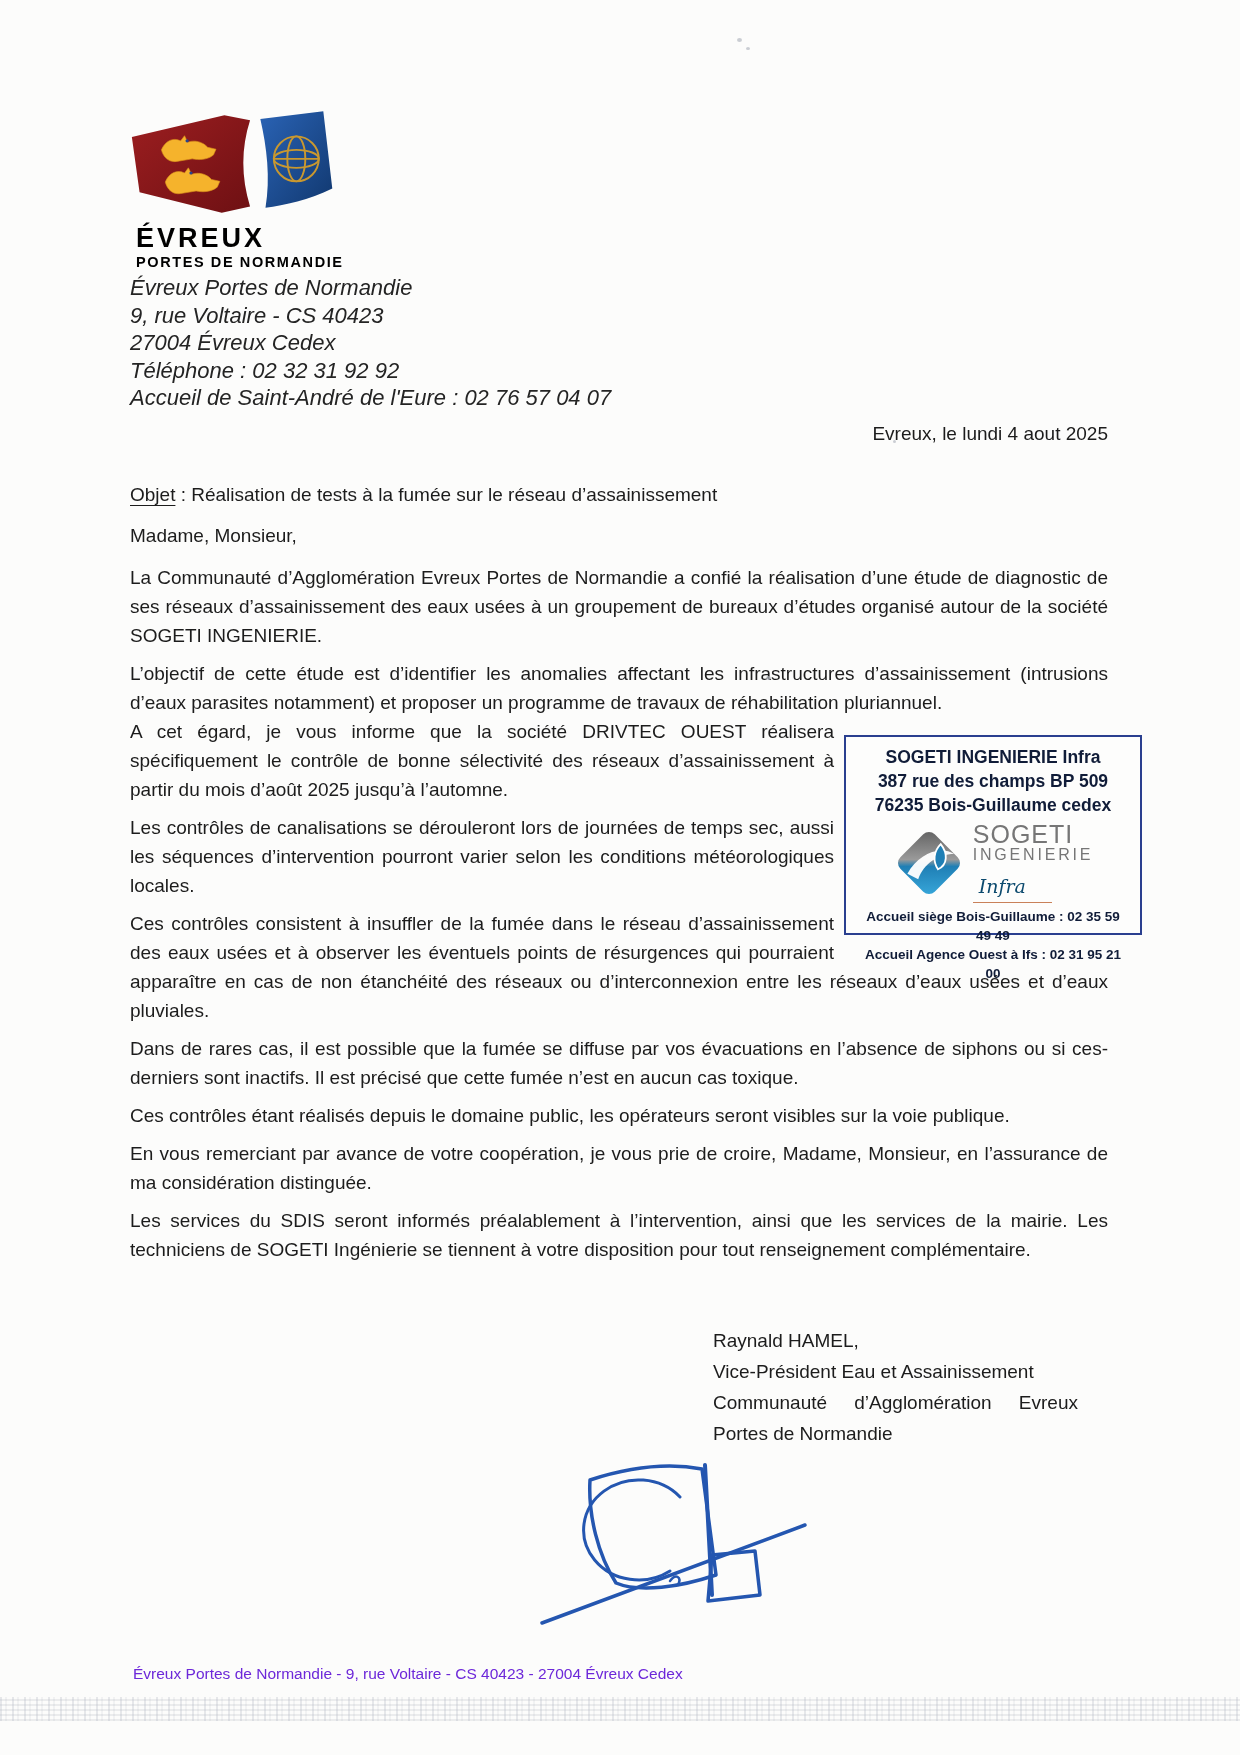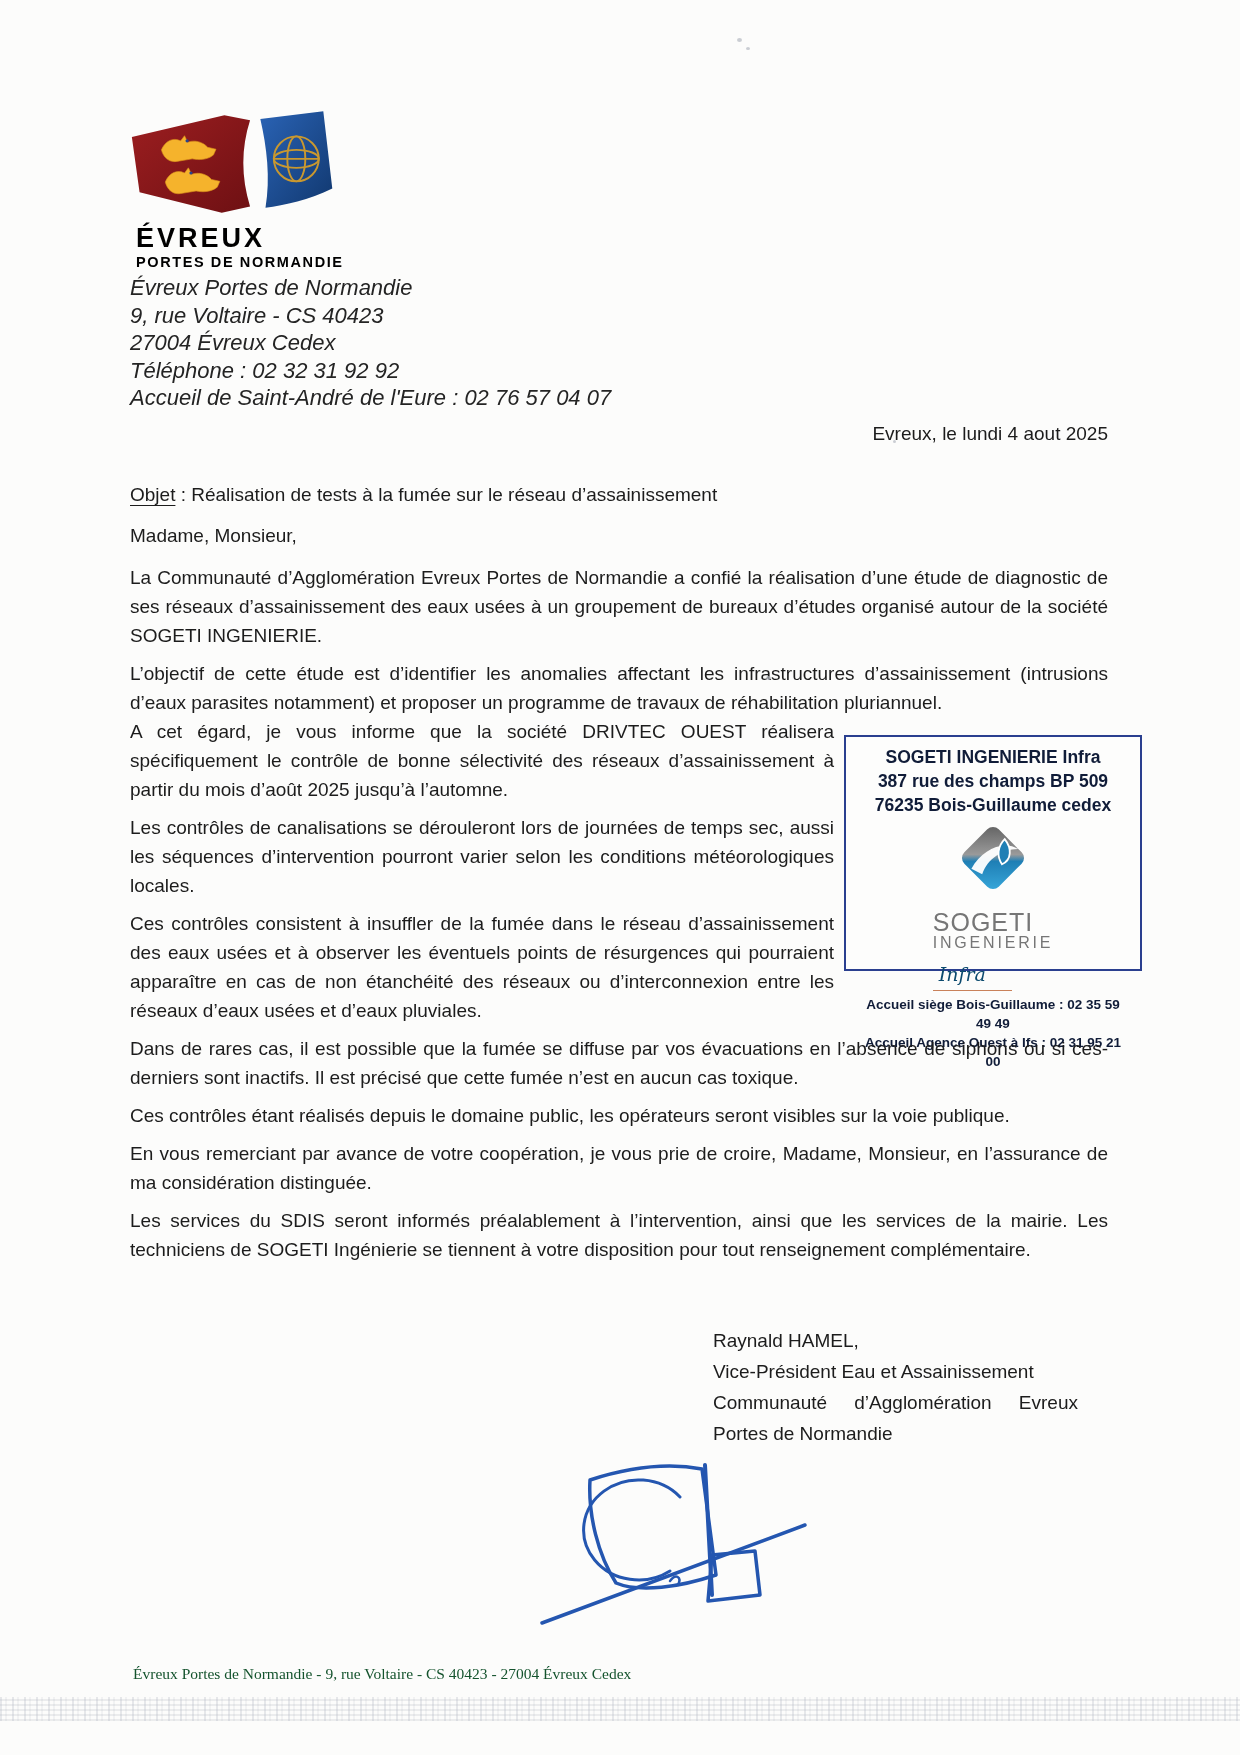--- a/index.html
+++ b/index.html
@@ -20,39 +20,39 @@
   .date-line{text-align:right;line-height:24px;}
   .subject-line{margin-top:34px;}
   .subject-label{text-decoration:underline;text-underline-offset:4px;}
   .salutation{margin-top:12px;}
   .letter-body p{margin:0;text-align:justify;}
   .letter-body p.first{margin-top:13px;}
   .letter-body p + p{margin-top:9px;}
   
   .sogeti-box{
     float:right;box-sizing:border-box;
-    width:298px;height:236px;
+    width:298px;height:200px;
     margin:18px -34px 14px 10px;
     border:2px solid #2a3f8f;background:#fdfdfc;
     text-align:center;padding:8px 12px 4px;
   }
   .sogeti-title,.sogeti-addr{font-weight:bold;font-size:17.5px;line-height:24px;color:#101c38;}
-  .sogeti-logo-row{display:flex;align-items:center;justify-content:center;gap:16px;margin:5px 0 4px;flex-direction:column;}
+  .sogeti-logo-row{display:flex;align-items:center;justify-content:center;gap:8px;margin:5px 0 4px;}
   .sogeti-wordmark{text-align:left;color:#767676;}
   .sogeti-word1{font-size:25px;line-height:25px;letter-spacing:1px;}
   .sogeti-word2{font-size:16px;line-height:15px;letter-spacing:2.8px;}
   .sogeti-infra{display:inline-block;margin-top:10px;font-family:"DejaVu Serif","Liberation Serif",serif;
     font-style:italic;font-size:19px;color:#0c4a6e;border-bottom:1.5px solid #c9815a;padding:0 26px 1px 6px;}
   .sogeti-phone{font-weight:bold;font-size:13.5px;line-height:19px;color:#101c38;}
   
   .sig-block{margin-left:583px;margin-top:61px;width:395px;line-height:31px;text-align:left;}
   .sig-org1{width:365px;text-align:justify;text-align-last:justify;}
   .sig-svg{position:absolute;left:520px;top:1455px;width:320px;height:180px;pointer-events:none;}
   
-  .footer-line{position:absolute;left:133px;top:1665px;font-size:15.5px;color:#14532d;font-family:Liberation Serif, serif;}
+  .footer-line{position:absolute;left:133px;top:1665px;font-size:15.5px;color:#6d28d9;}
   .noise-band{
     position:absolute;left:0;top:1697px;width:1240px;height:24px;opacity:.55;
     background-image:
       repeating-linear-gradient(90deg, rgba(110,120,140,.28) 0 2px, transparent 2px 5px, rgba(110,120,140,.14) 5px 7px, transparent 7px 12px),
       repeating-linear-gradient(0deg, rgba(100,110,130,.20) 0 2px, transparent 2px 5px);
   }
   .speck{position:absolute;background:#b5b9c2;border-radius:50%;opacity:.7;}
   .speck.s1{left:737px;top:38px;width:5px;height:4px;}
   .speck.s2{left:746px;top:47px;width:4px;height:3px;}
   .speck.s3{left:766px;top:676px;width:5px;height:4px;}

